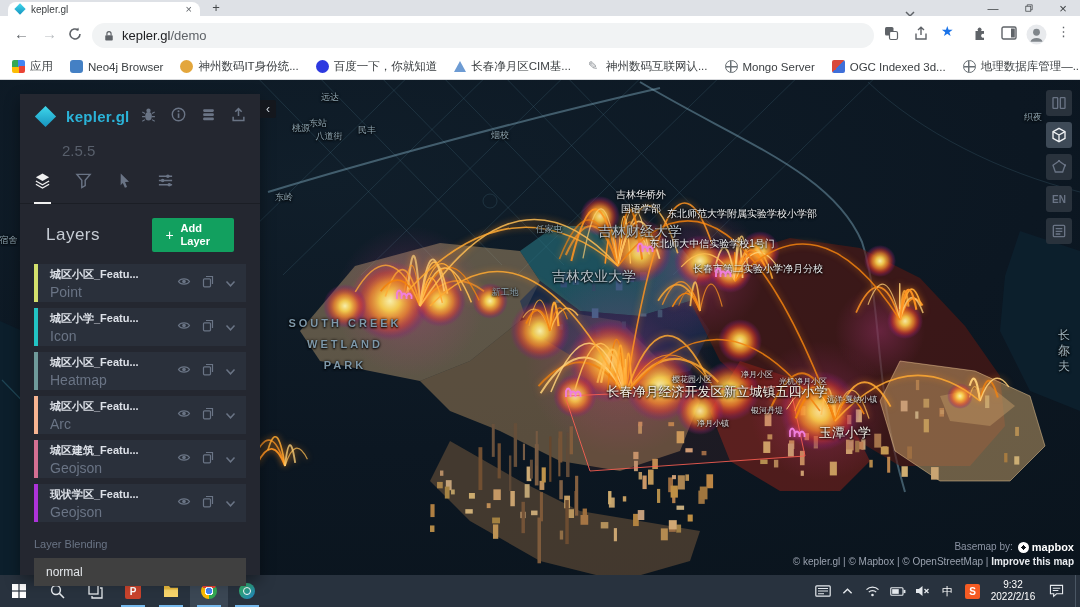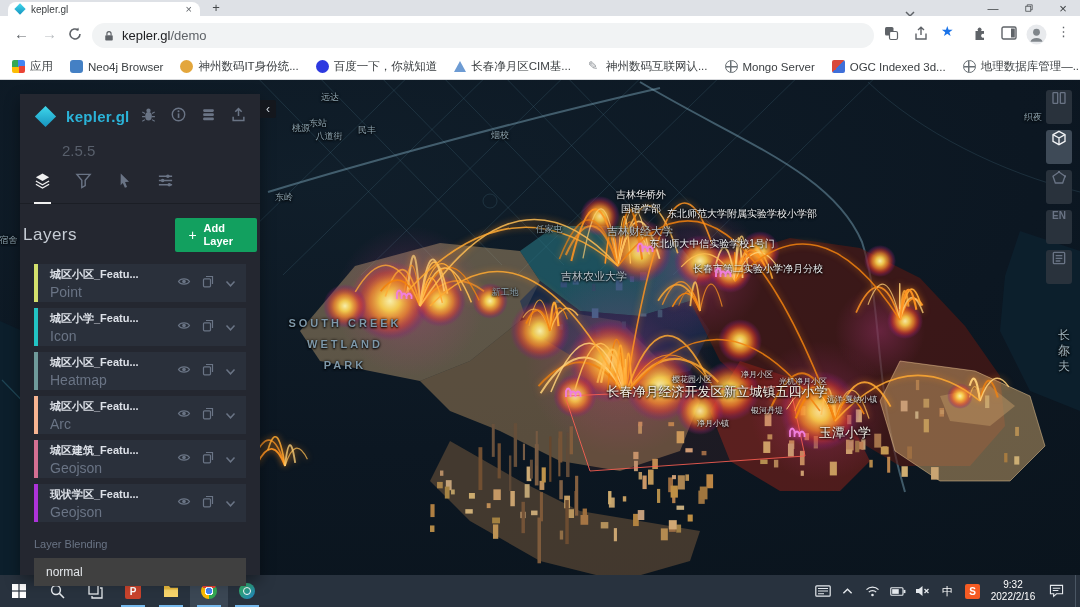--- a/index.html
+++ b/index.html
@@ -36,30 +36,30 @@
   
   .map{position:absolute;left:0;top:80px;width:1080px;height:495px;background:radial-gradient(120% 100% at 30% 20%,#101e2a 0%,#0c1722 55%,#0a141d 100%);overflow:hidden;cursor:grab}
   .map svg.base{position:absolute;left:0;top:0}
   .rd{stroke:rgba(92,140,160,.20);stroke-width:1;fill:none}
   .rd2{stroke:rgba(128,172,192,.45);stroke-width:2;fill:none}
   .rdc{stroke:rgba(70,150,170,.33);stroke-width:1.2;fill:none}
   #g-arcs{filter:drop-shadow(0 0 3px rgba(255,140,20,.75))}
   .labels{position:absolute;left:0;top:0;width:100%;height:100%;pointer-events:none}
   .mlabel{position:absolute;transform:translate(-50%,-50%);white-space:pre-line;text-align:center;text-shadow:0 0 3px #000,0 1px 2px #000;line-height:1.35}
   .road{color:#8fa6b2;font-size:9px}
-  .gray{color:#b6c0c8;font-size:11px}
+  .gray{color:#b6c0c8;font-size:14px}
   .park{color:#7e98a9;font-size:11px;letter-spacing:3px;line-height:1.9;font-weight:bold}
   .school{color:#eef0f2;font-size:10px}
   .big{color:#f5f1e9;font-size:13px}
   .tiny{color:rgba(240,243,245,.85);font-size:8px}
   .edge{color:#9fb3bd;font-size:12px}
   .sicon{position:absolute;transform:translate(-50%,-50%);filter:drop-shadow(0 0 2px rgba(230,90,200,.8))}
   
   .mctl{position:absolute;right:8px;top:10px;display:flex;flex-direction:column;gap:6px}
-  .mbtn{width:26px;height:34px;background:#29323c;border-radius:3px;display:flex;align-items:flex-start;justify-content:center;color:#6a7485}
+  .mbtn{width:26px;height:26px;background:#29323c;border-radius:3px;display:flex;align-items:center;justify-content:center;color:#6a7485}
   .mbtn.active{background:#3e4a57;color:#f2f4f6}
   .mbtn .en{font-size:10px;font-weight:bold}
   
   .attrib{position:absolute;right:6px;bottom:6px;text-align:right;line-height:1.4}
   .attr1{font-size:10px;color:#8b93a3;display:flex;align-items:center;justify-content:flex-end;gap:5px}
   .mb-logo{display:inline-flex;align-items:center;gap:3px;color:#fff;font-weight:bold;font-size:11px}
   .mb-o{width:11px;height:11px;border-radius:50%;background:radial-gradient(circle,#0b1016 0 2px,#fff 2.2px)}
   .attr2{font-size:10px;color:#9aa2af}
   .attr2 b{color:#e8ebef}
   
@@ -67,21 +67,21 @@
   .collapse{position:absolute;left:260px;top:100px;width:16px;height:18px;background:#14171d;color:#cfd6dd;font-size:12px;display:flex;align-items:center;justify-content:center;z-index:31;border-radius:0 2px 2px 0}
   .p-head{padding:13px 14px 0}
   .logo-row{display:flex;align-items:center}
   .logo-d{width:15px;height:15px;background:linear-gradient(135deg,#3fd8ec,#1693be);transform:rotate(45deg);margin:0 4px}
   .app-name{color:#2bb3d8;font-weight:bold;font-size:15px;margin-left:9px;letter-spacing:.3px}
   .h-icons{margin-left:auto;display:flex;gap:15px;color:#6a7485}
   .version{color:#585f6b;font-size:15px;margin:16px 0 0 28px}
   .p-tabs{display:flex;gap:24px;padding:13px 14px 0;border-bottom:1px solid #1b1e25}
   .ptab{padding-bottom:9px;color:#6a7485}
   .ptab.active{color:#f0f0f0;border-bottom:2px solid #f0f0f0;margin-bottom:-1px}
-  .p-title-row{display:flex;align-items:center;justify-content:space-between;padding:14px 3px 12px}
+  .p-title-row{display:flex;align-items:center;justify-content:space-between;padding:14px 26px 12px}
   .p-title{color:#c6ccd4;font-size:17px;letter-spacing:.5px}
   .add-btn{background:#12a05f;width:82px;min-height:34px;border-radius:2px;color:#fff;display:flex;align-items:center;justify-content:center;gap:7px;font-size:11px;font-weight:bold;line-height:1.2;text-align:left;padding:4px 6px}
   .layers{padding:0 14px}
   .lrow{position:relative;height:38px;background:#2a303b;margin-bottom:6px;display:flex;align-items:center}
   .lcolor{position:absolute;left:0;top:0;bottom:0;width:4px}
   .linfo{margin-left:16px}
   .lname{font-size:11px;font-weight:bold;color:#dde1e8}
   .ltype{font-size:14px;color:#6a7485;margin-top:2px}
   .licons{margin-left:auto;display:flex;gap:11px;align-items:center;padding-right:10px;color:#6a7485}
   .blend-label{color:#6a7485;font-size:11px;margin:16px 14px 8px}
@@ -611,20 +611,30 @@
           <span class="en">EN</span>
         </div>
       <div class="mbtn">
         <svg width="16" height="16" viewBox="0 0 24 24">
             <rect x="3.5" y="3.5" width="17" height="17" rx="1.5" stroke="currentColor" stroke-width="2" fill="none"></rect>
             <path d="M7,8.5 H17 M7,12.5 H17 M7,16.5 H14" stroke="currentColor" stroke-width="2"></path>
           </svg>
       </div>
     </div>
 
+    <div class="attrib">
+      <div class="attr1">
+          <span>Basemap by:</span>
+        <span class="mb-logo">
+            <span class="mb-o"></span>
+            <span>mapbox</span>
+          </span>
+      </div>
+      <div class="attr2"><span>© kepler.gl | © Mapbox | © OpenStreetMap |</span> <b>Improve this map</b></div>
+    </div>
   </div>
 
   <div class="panel">
     <div class="p-head">
       <div class="logo-row">
         <span class="logo-d"></span>
         <span class="app-name">kepler.gl</span>
         <span class="h-icons">
           <span><svg width="15" height="15" viewBox="0 0 14 14">
                 <ellipse cx="7" cy="8.7" rx="3.1" ry="4" fill="currentColor"></ellipse>

